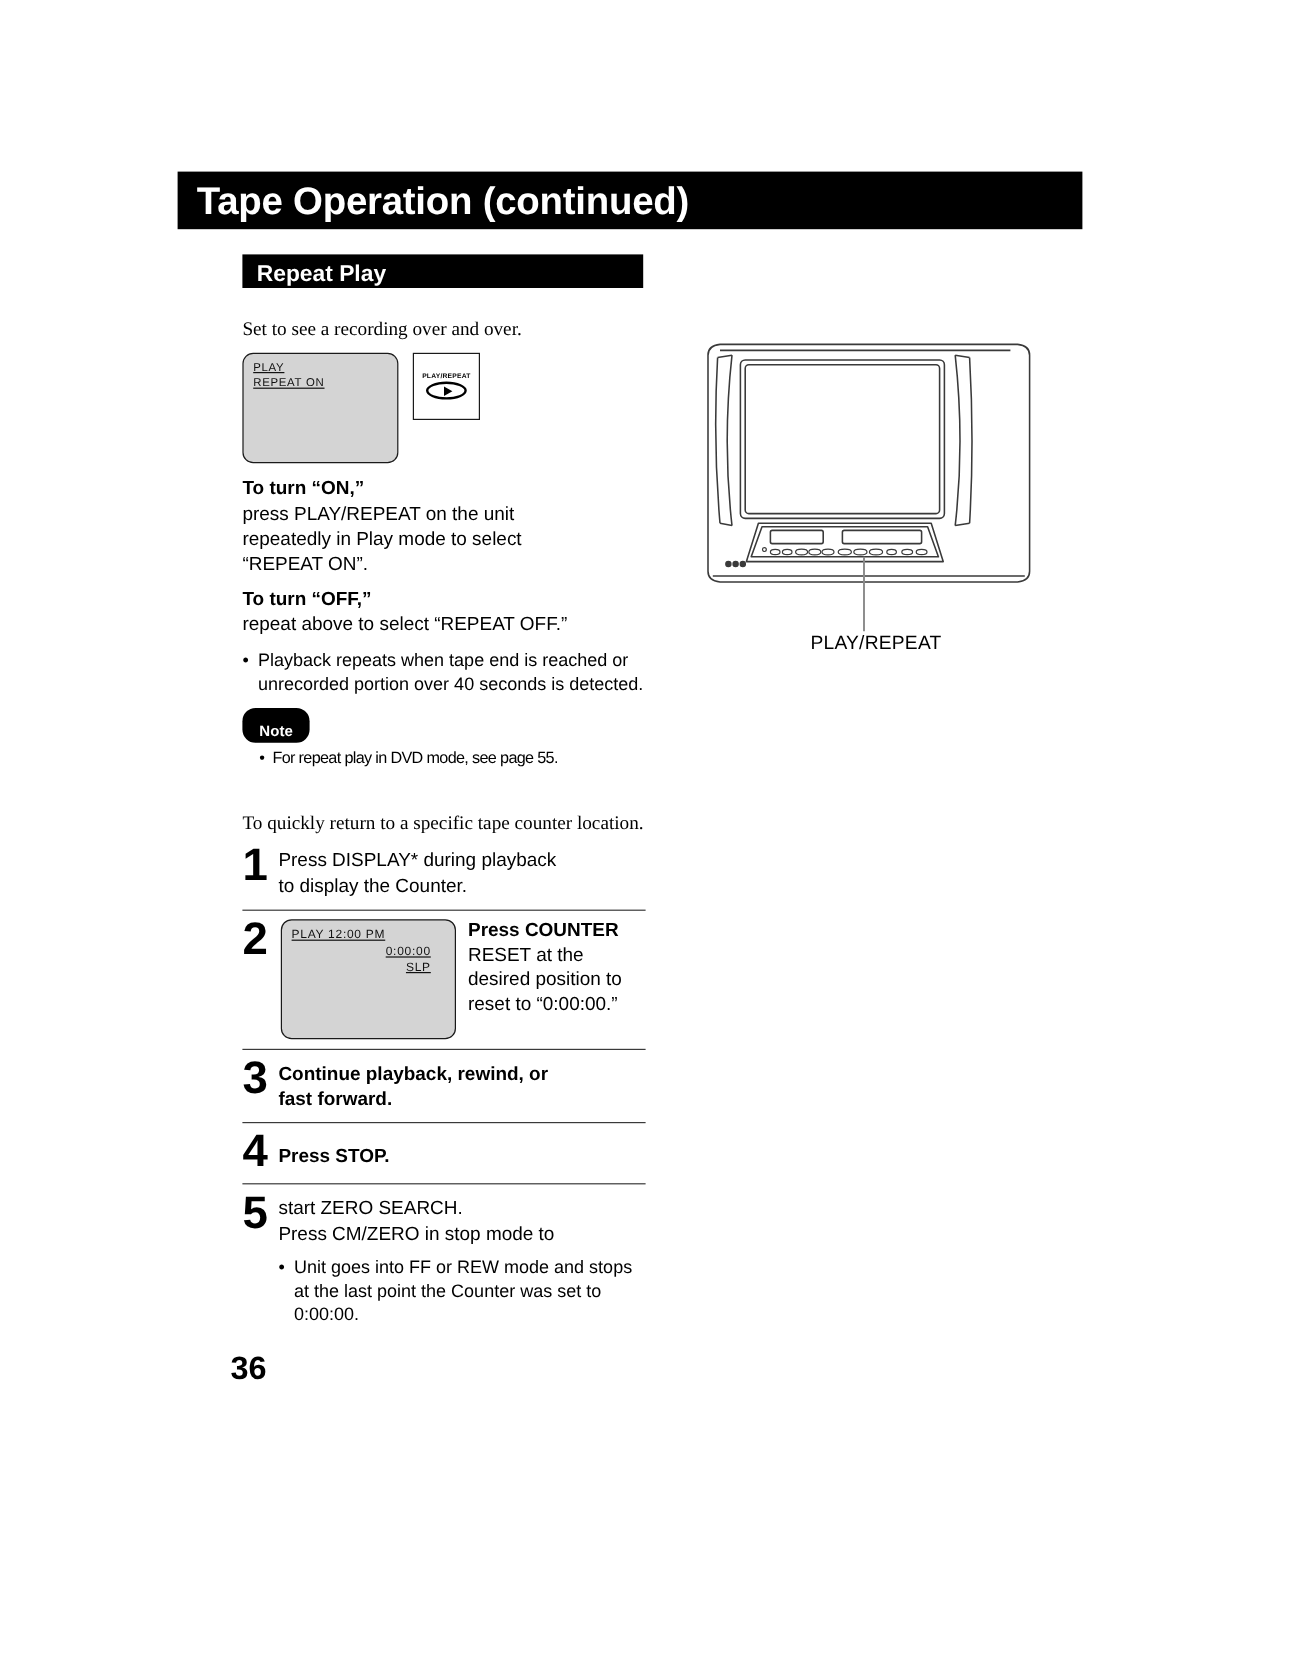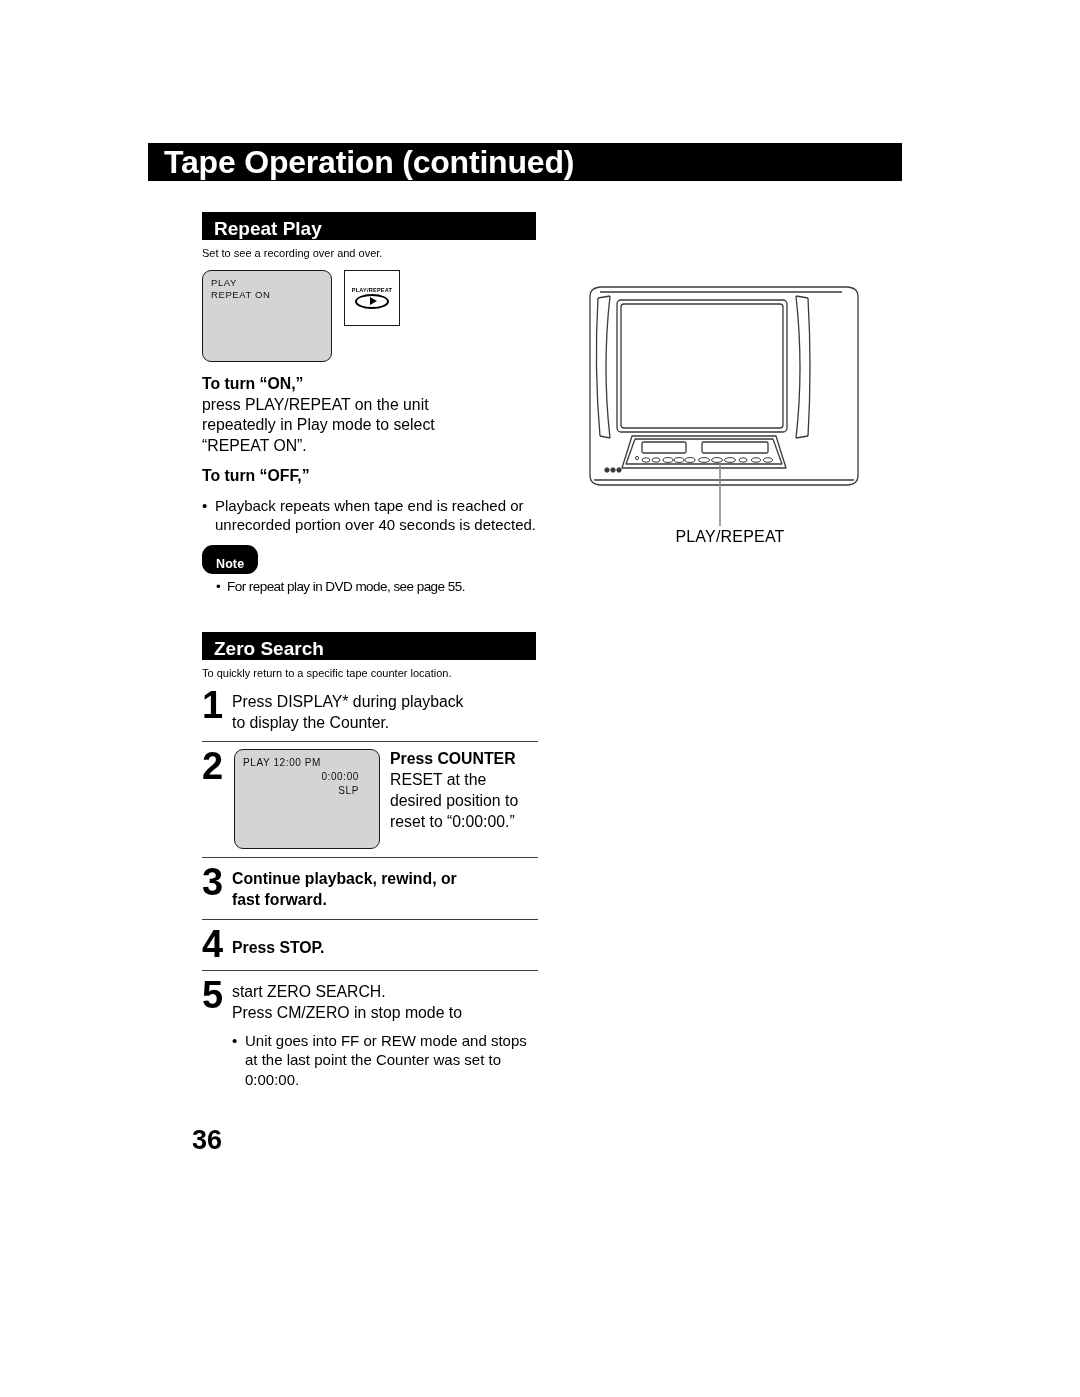--- a/index.html
+++ b/index.html
@@ -21,21 +21,21 @@
     inset: 0;
     background: #ffffff;
   }
 
   
   .header-bar {
     position: absolute;
     left: 148px;
     top: 143px;
     width: 754px;
-    height: 38px;
+    height: 48px;
     background: #000000;
     display: flex;
     align-items: center;
   }
   .header-title {
     color: #ffffff;
     font-size: 32px;
     font-weight: bold;
     letter-spacing: -0.2px;
     padding-left: 16px;
@@ -59,23 +59,24 @@
   }
   .section-bar .section-title {
     color: #ffffff;
     font-size: 19px;
     font-weight: bold;
     padding-left: 12px;
     white-space: nowrap;
   }
 
   .intro-line {
-    font-size: 11px;
-    margin-top: 7px;
+    font-size: 16px;
+    margin-top: 25px;
     line-height: 1.25;
+    font-family: Liberation Serif, serif;
   }
 
   
   .osd-row {
     display: flex;
     align-items: flex-start;
     margin-top: 9px;
   }
   .osd-screen {
     width: 130px;
@@ -86,20 +87,21 @@
     position: relative;
     box-sizing: border-box;
     padding: 6px 8px;
   }
   .osd-line {
     font-size: 9.5px;
     letter-spacing: 0.6px;
     line-height: 1.32;
     color: #111;
     white-space: nowrap;
+    text-decoration: underline;
   }
   .osd-right {
     position: absolute;
     right: 20px;
     text-align: right;
   }
 
   .btn-box {
     width: 56px;
     height: 56px;
@@ -273,41 +275,39 @@
       </div>
     </div>
 
     <div class="body-block">
       <div class="tline b">To turn “ON,”</div>
       <div class="tline"><span class="b">press PLAY/REPEAT</span><span> on the unit</span></div>
       <div class="tline">repeatedly in Play mode to select</div>
       <div class="tline">“REPEAT ON”.</div>
       <div class="gap-sm"></div>
       <div class="tline b">To turn “OFF,”</div>
+      <div class="tline">repeat above to select “REPEAT OFF.”</div>
     </div>
 
     <div class="bullets">
       <div class="bullet">
         <span class="dot">•</span>
         <span class="btxt">Playback repeats when tape end is reached or unrecorded portion over 40 seconds is detected.</span>
       </div>
     </div>
 
     <div class="note-wrap">
       <span class="note-badge">Note</span>
       <div class="note-bullet">
         <span class="dot">•</span>
         <span>For repeat play in DVD mode, see page 55.</span>
       </div>
     </div>
 
     <div class="zero-wrap">
-      <div class="section-bar">
-        <div class="section-title">Zero Search</div>
-      </div>
       <div class="intro-line">To quickly return to a specific tape counter location.</div>
 
       <div class="step">
         <div class="step-num">1</div>
         <div class="step-body">
           <div class="tline"><span class="b">Press DISPLAY*</span><span> during playback</span></div>
           <div class="tline">to display the Counter.</div>
         </div>
       </div>
 

